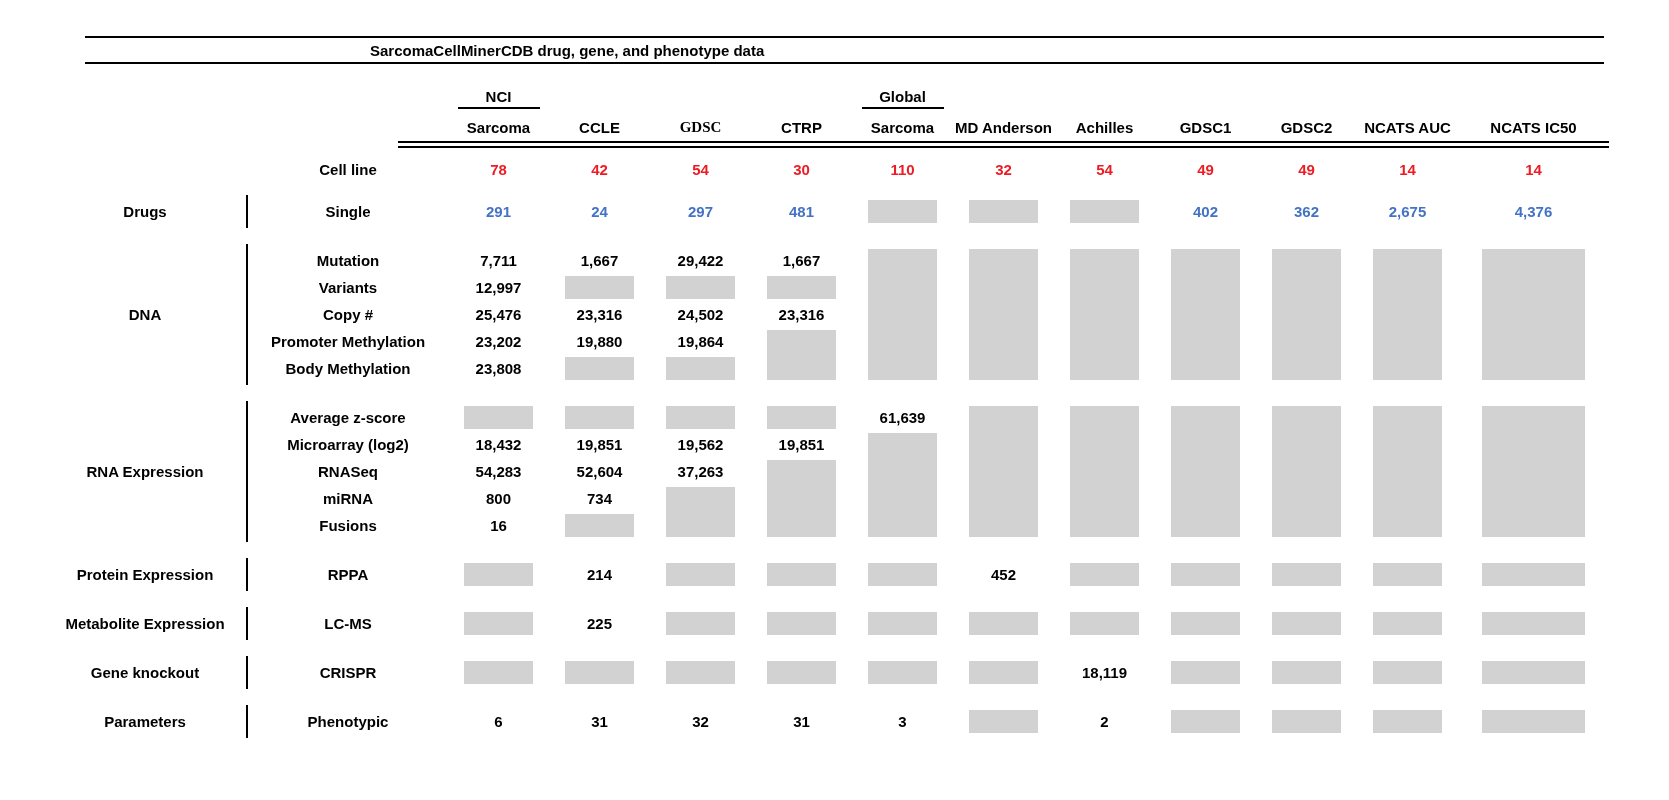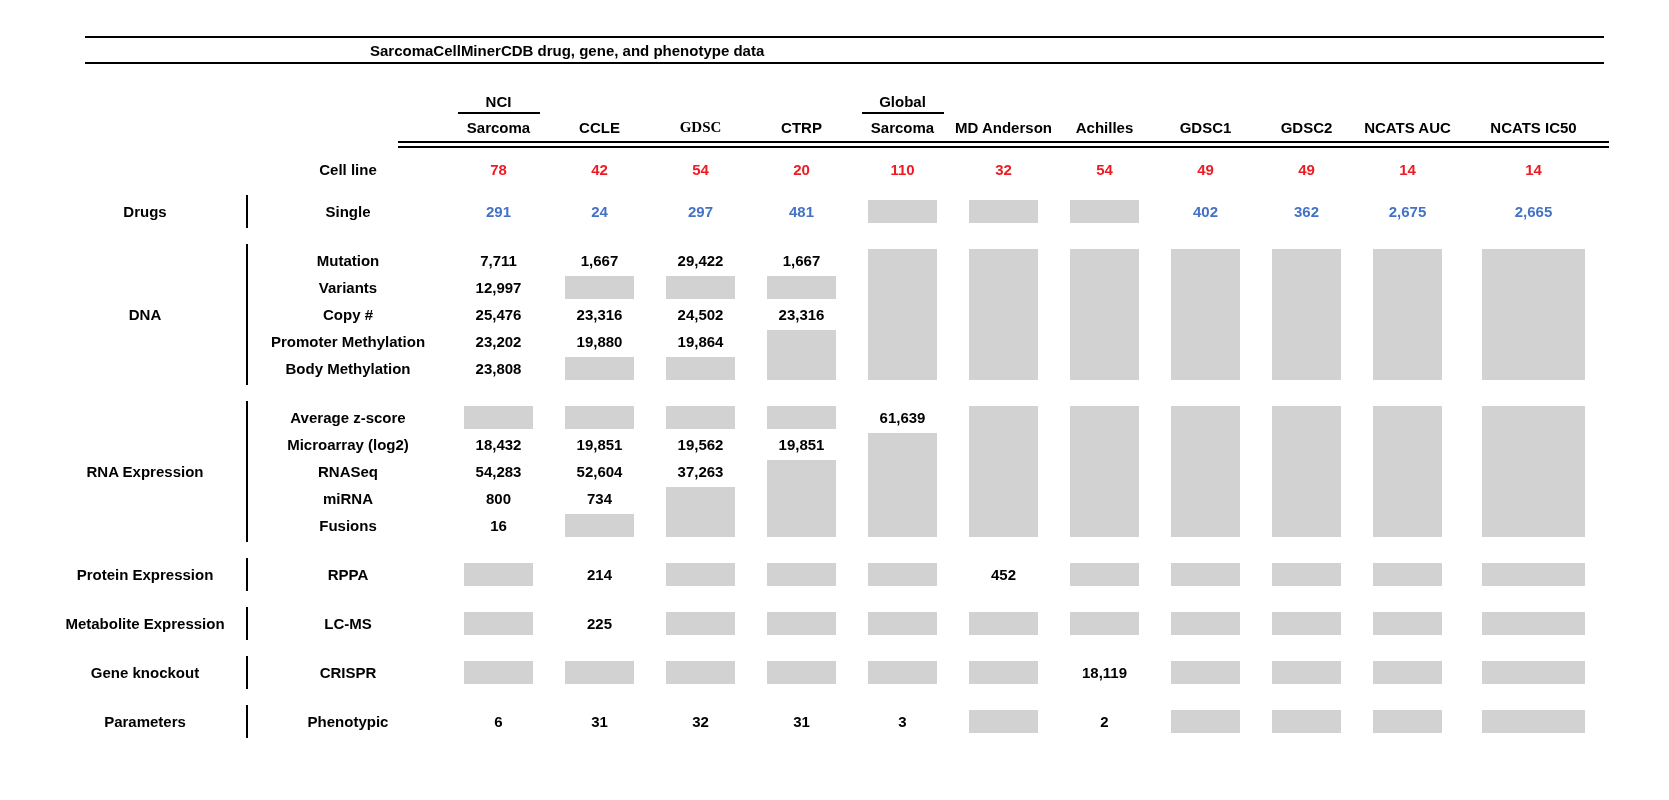--- a/index.html
+++ b/index.html
@@ -18,21 +18,21 @@
   .title {
     position: absolute; left: 285px; top: 50%; transform: translateY(-50%);
     font-size: 15px; white-space: nowrap;
   }
 
   .grid {
     display: grid;
     grid-template-columns: 200px 3px 200px repeat(10, 101px) 151px;
   }
   .header-grid { margin-top: 24px; grid-template-rows: 26px 27px 9px; }
-  .top-wrap { display: flex; justify-content: center; align-items: flex-end; }
+  .top-wrap { display: flex; justify-content: center; align-items: flex-start; }
   .top-label {
     display: inline-block; min-width: 82px; text-align: center;
     border-bottom: 2px solid #000; padding-bottom: 2px; font-size: 15px;
   }
   .col-head {
     display: flex; align-items: center; justify-content: center;
     font-size: 15px; white-space: nowrap;
   }
   .double-rule {
     align-self: start; height: 7px; margin-left: -50px;
@@ -81,21 +81,21 @@
       <div class="col-head" style="grid-area: 2 / 13;">NCATS AUC</div>
       <div class="col-head" style="grid-area: 2 / 14;">NCATS IC50</div>
       <div class="double-rule" style="grid-area: 3 / 4 / auto / -1;"></div>
     </div>
 
   <div class="grid cellline-grid" id="cellline-grid">
       <div class="sub-label" style="grid-area: 1 / 3;">Cell line</div>
       <div class="val red" style="grid-area: 1 / 4;">78</div>
       <div class="val red" style="grid-area: 1 / 5;">42</div>
       <div class="val red" style="grid-area: 1 / 6;">54</div>
-      <div class="val red" style="grid-area: 1 / 7;">20</div>
+      <div class="val red" style="grid-area: 1 / 7;">30</div>
       <div class="val red" style="grid-area: 1 / 8;">110</div>
       <div class="val red" style="grid-area: 1 / 9;">32</div>
       <div class="val red" style="grid-area: 1 / 10;">54</div>
       <div class="val red" style="grid-area: 1 / 11;">49</div>
       <div class="val red" style="grid-area: 1 / 12;">49</div>
       <div class="val red" style="grid-area: 1 / 13;">14</div>
       <div class="val red" style="grid-area: 1 / 14;">14</div>
     </div>
 
   <div id="groups">
@@ -112,21 +112,21 @@
         </div>
         <div class="gray-wrap" style="grid-area: 1 / 9 / span 1;">
           <div class="gray-block"></div>
         </div>
         <div class="gray-wrap" style="grid-area: 1 / 10 / span 1;">
           <div class="gray-block"></div>
         </div>
         <div class="val blue" style="grid-area: 1 / 11;">402</div>
         <div class="val blue" style="grid-area: 1 / 12;">362</div>
         <div class="val blue" style="grid-area: 1 / 13;">2,675</div>
-        <div class="val blue" style="grid-area: 1 / 14;">2,665</div>
+        <div class="val blue" style="grid-area: 1 / 14;">4,376</div>
       </section>
       <section class="grid group" style="grid-template-rows: repeat(5, 27px);">
         <div class="category" style="grid-area: 1 / 1 / -1;">DNA</div>
         <div class="vline" style="grid-area: 1 / 2 / -1;"></div>
         <div class="sub-label" style="grid-area: 1 / 3;">Mutation</div>
         <div class="val" style="grid-area: 1 / 4;">7,711</div>
         <div class="val" style="grid-area: 1 / 5;">1,667</div>
         <div class="val" style="grid-area: 1 / 6;">29,422</div>
         <div class="val" style="grid-area: 1 / 7;">1,667</div>
         <div class="gray-wrap" style="grid-area: 1 / 8 / span 5;">

